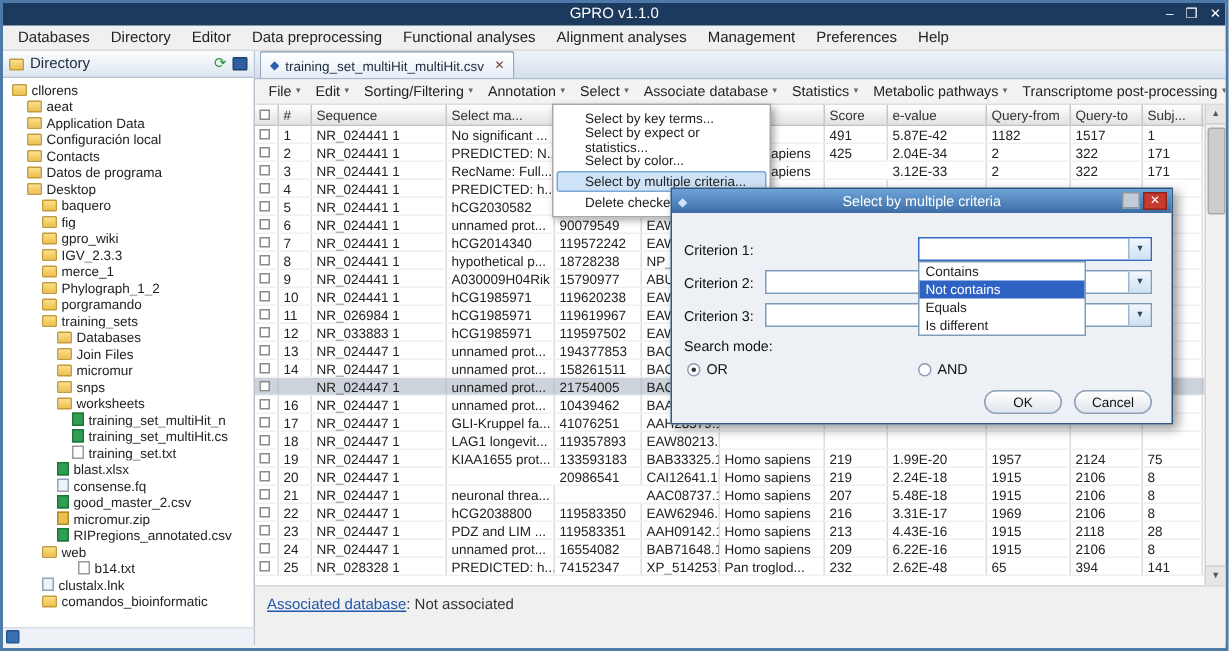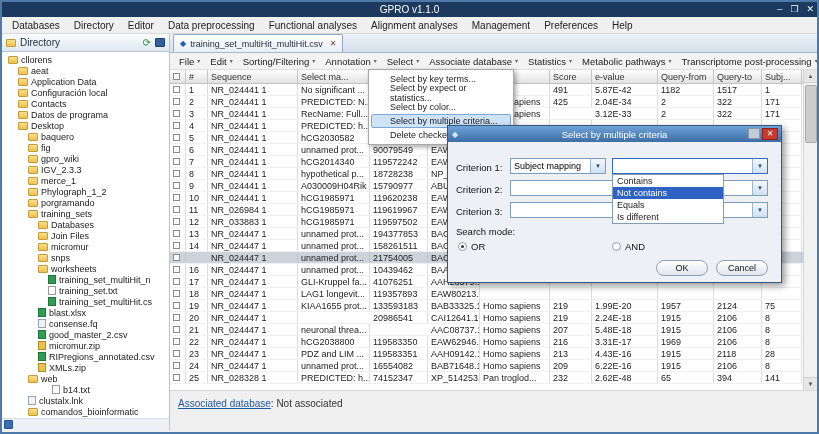--- a/index.html
+++ b/index.html
@@ -195,50 +195,46 @@
           </div>
           <div class="tree-item" style="padding-left: 36px;">
             <span class="ticon icon-folder"></span>
             <span>worksheets</span>
           </div>
           <div class="tree-item" style="padding-left: 46px;">
             <span class="ticon icon-csv"></span>
             <span>training_set_multiHit_n</span>
           </div>
           <div class="tree-item" style="padding-left: 46px;">
+            <span class="ticon icon-csv"></span>
+            <span>training_set_multiHit.cs</span>
+          </div>
+          <div class="tree-item" style="padding-left: 46px;">
             <span class="ticon icon-txt"></span>
             <span>training_set.txt</span>
           </div>
-          <div class="tree-item" style="padding-left: 46px;">
-            <span class="ticon icon-csv"></span>
-            <span>training_set_multiHit.cs</span>
-          </div>
           <div class="tree-item" style="padding-left: 36px;">
             <span class="ticon icon-xlsx"></span>
             <span>blast.xlsx</span>
           </div>
           <div class="tree-item" style="padding-left: 36px;">
             <span class="ticon icon-file"></span>
             <span>consense.fq</span>
           </div>
           <div class="tree-item" style="padding-left: 36px;">
             <span class="ticon icon-csv"></span>
             <span>good_master_2.csv</span>
           </div>
           <div class="tree-item" style="padding-left: 36px;">
             <span class="ticon icon-zip"></span>
             <span>micromur.zip</span>
           </div>
           <div class="tree-item" style="padding-left: 36px;">
             <span class="ticon icon-csv"></span>
             <span>RIPregions_annotated.csv</span>
-          </div>
-          <div class="tree-item" style="padding-left: 36px;">
-            <span class="ticon icon-zip"></span>
-            <span>XMLs.zip</span>
           </div>
           <div class="tree-item" style="padding-left: 26px;">
             <span class="ticon icon-folder"></span>
             <span>web</span>
           </div>
           <div class="tree-item" style="padding-left: 26px; margin-left: 24px;">
             <span class="ticon icon-txt"></span>
             <span>b14.txt</span>
           </div>
           <div class="tree-item" style="padding-left: 26px;">
@@ -744,24 +740,20 @@
 
   <div class="dialog">
     <div class="dlg-title">
       <span class="dlg-ico">◆</span>
       <span class="t">Select by multiple criteria</span>
       <span class="dlg-btn2"></span>
       <span class="dlg-close">✕</span>
     </div>
 
     <span class="dlg-label" style="left:8px;top:36px">Criterion 1:</span>
-    <div class="combo" style="left:62px;top:32px;width:96px">
-      <span>Subject mapping</span>
-      <span class="arr">▼</span>
-    </div>
     <div class="combo focus" style="left:164px;top:32px;width:156px">
       <span class="arr">▼</span>
     </div>
     <div class="op-list">
         <div class="opt">Contains</div>
         <div class="opt sel">Not contains</div>
         <div class="opt">Equals</div>
         <div class="opt">Is different</div>
       </div>
 

